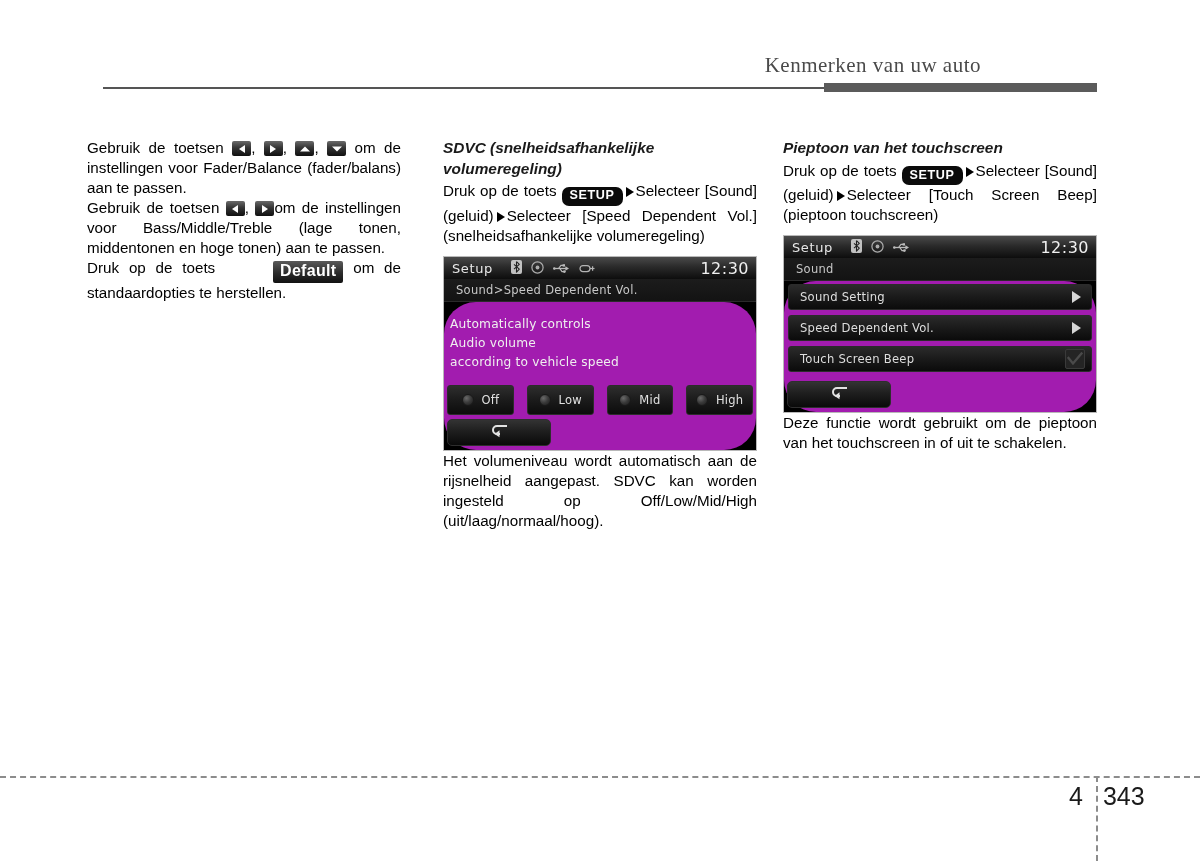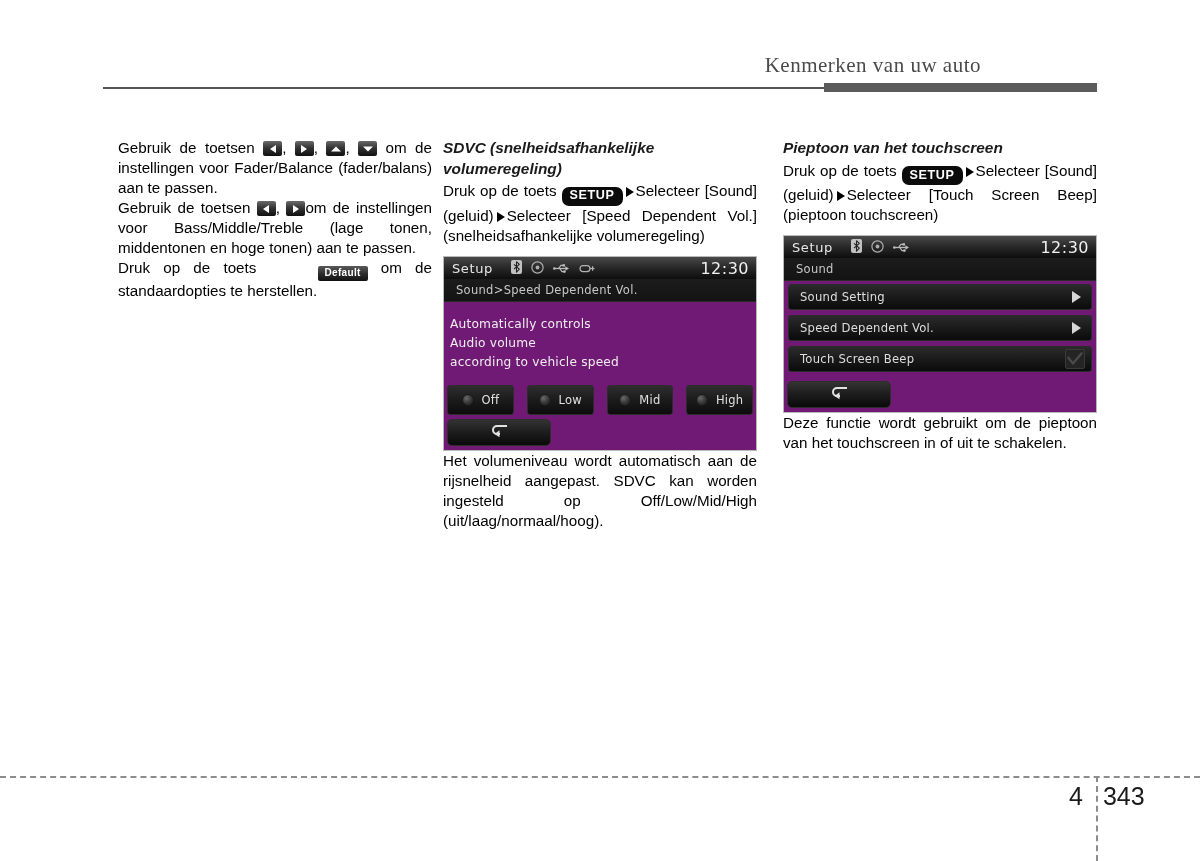--- a/index.html
+++ b/index.html
@@ -49,21 +49,21 @@
     height: 9px;
     background: #5b5b5b;
   }
 
   
   .column {
     position: absolute;
     top: 138px;
     width: 314px;
   }
-  #col-left  { left: 118px; }
+  #col-left  { left: 87px; }
   #col-mid   { left: 443px; }
   #col-right { left: 783px; }
 
   p.body-text {
     margin: 0 0 0 0;
     font-size: 15.2px;
     line-height: 1.32;
     text-align: justify;
     color: #000;
     -webkit-hyphens: none;
@@ -80,21 +80,21 @@
     color: #1a1a1a;
   }
 
   
   .key-chip {
     display: inline-block;
     vertical-align: -3px;
     background: #3a3a3a;
     background: linear-gradient(180deg,#5a5a5a 0%,#2b2b2b 55%,#111 100%);
     color: #fff;
-    font-size: 10px;
+    font-size: 16px;
     font-weight: bold;
     padding: 1px 7px 2px 7px;
     border-radius: 2px;
     line-height: 1.18;
     letter-spacing: 0.3px;
     white-space: nowrap;
     margin-left: 48px;
   }
   .setup-chip {
     display: inline-block;
@@ -183,21 +183,21 @@
     background: linear-gradient(180deg,#1c1c1c 0%,#131313 100%);
     color: #c8c8c8;
     font-size: 11.5px;
     display: flex;
     align-items: center;
     padding-left: 12px;
     letter-spacing: 0.3px;
     border-bottom: 1px solid #2a2a2a;
   }
 
-  .dev-body { background: #701a75; }
+  .dev-body { background: #a21caf; border-radius: 32px; }
 
   .dev-desc {
     color: #efefef;
     font-size: 12.2px;
     line-height: 1.55;
     padding: 13px 6px 13px 6px;
     letter-spacing: 0.2px;
   }
 
   .radio-row {

